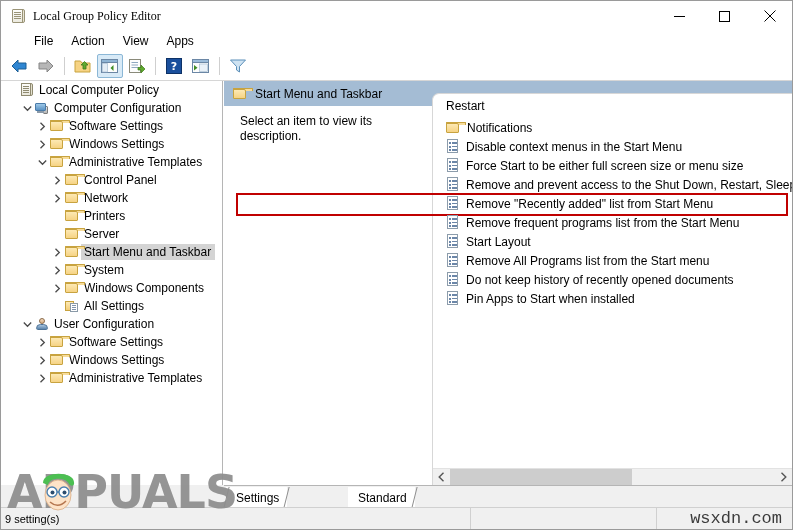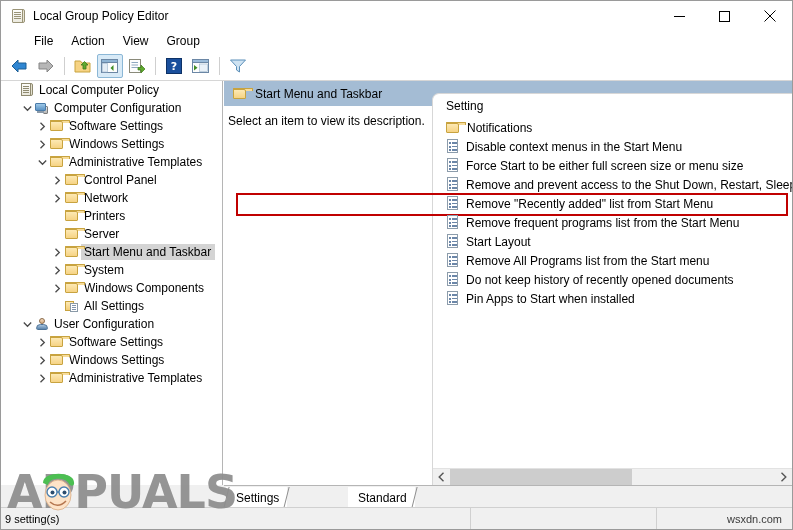--- a/index.html
+++ b/index.html
@@ -49,21 +49,21 @@
   .title-icon .ln.l4 { top: 10px; }
   .title-icon .curl {
     position: absolute; left: 11px; top: 1px;
     width: 4px; height: 14px;
     background: #e8e4d4;
     border: 1px solid #9a9477;
     border-radius: 0 2px 2px 0;
   }
   .title-text {
     font-size: 12px; color: #000000;
-    line-height: 30px; white-space: nowrap;
+    line-height: 30px; white-space: nowrap; font-family: Liberation Serif, serif;
   }
   .win-controls {
     position: absolute; right: 0; top: 0;
     height: 30px; display: flex;
   }
   .win-btn {
     width: 45px; height: 30px;
     display: flex; align-items: center; justify-content: center;
     background: transparent;
   }
@@ -278,21 +278,21 @@
     border-left: 1px solid #d7d7d7;
     border-top: 1px solid #d7d7d7;
   }
   .desc-pane {
     position: absolute; left: 0; top: 25px;
     width: 208px; height: 379px;
     background: #ffffff;
   }
   .desc-text {
     font-size: 12px; color: #000;
-    padding: 8px 0 0 4px;
+    padding: 8px 0 0 16px;
     line-height: 15px;
   }
   .col-header {
     position: absolute; left: 0; top: 0;
     width: 359px; height: 24px;
     display: flex; align-items: center;
     padding-left: 13px;
     font-size: 12px; color: #000;
   }
   .setting-list {
@@ -416,21 +416,21 @@
     border-right: 1px solid #d0d0d0;
   }
   .sb-cell2 {
     width: 186px; height: 22px;
     border-right: 1px solid #d0d0d0;
   }
   .sb-cell3 {
     flex: 1; height: 22px;
     display: flex; align-items: center; justify-content: flex-end;
     padding-right: 10px;
-    font-size: 11px; color: #3b3b3b;
+    font-size: 17px; color: #3b3b3b; font-family: Liberation Mono, monospace;
   }
 
   
   .watermark {
     position: absolute; left: 6px; top: 462px;
     width: 215px; height: 62px;
     pointer-events: none;
     z-index: 40;
   }
   .wm-text {
@@ -479,21 +479,21 @@
             <line x1="11.5" y1="0.5" x2="0.5" y2="11.5" stroke="#000" stroke-width="1"></line>
           </svg>
       </div>
     </div>
   </div>
 
   <div class="menubar">
     <div class="menu-item">File</div>
     <div class="menu-item">Action</div>
     <div class="menu-item">View</div>
-    <div class="menu-item">Group</div>
+    <div class="menu-item">Apps</div>
   </div>
 
   <div class="toolbar">
     <div class="tb-btn">
       <svg width="18" height="16" viewBox="0 0 18 16">
         <path d="M8 2 L2 8 L8 14 L8 11 L16 11 L16 5 L8 5 Z" fill="#2f86d2" stroke="#1b5e96" stroke-width="1" stroke-linejoin="round"></path>
       </svg>
     </div>
     <div class="tb-btn">
       <svg width="18" height="16" viewBox="0 0 18 16">
@@ -777,21 +777,21 @@
           </div>
           <div class="rp-header-title">Start Menu and Taskbar</div>
         </div>
       </div>
 
       <div class="desc-pane">
         <div class="desc-text">Select an item to view its description.</div>
       </div>
 
       <div class="list-panel">
-        <div class="col-header">Setting</div>
+        <div class="col-header">Restart</div>
         <div class="setting-list" id="setting-rows">
             <div class="setting-row">
               <div class="ico-folder-sm">
                 <div class="tab"></div>
                 <div class="back"></div>
               </div>
               <span class="txt">Notifications</span>
             </div>
             <div class="setting-row">
               <div class="ico-policy">

